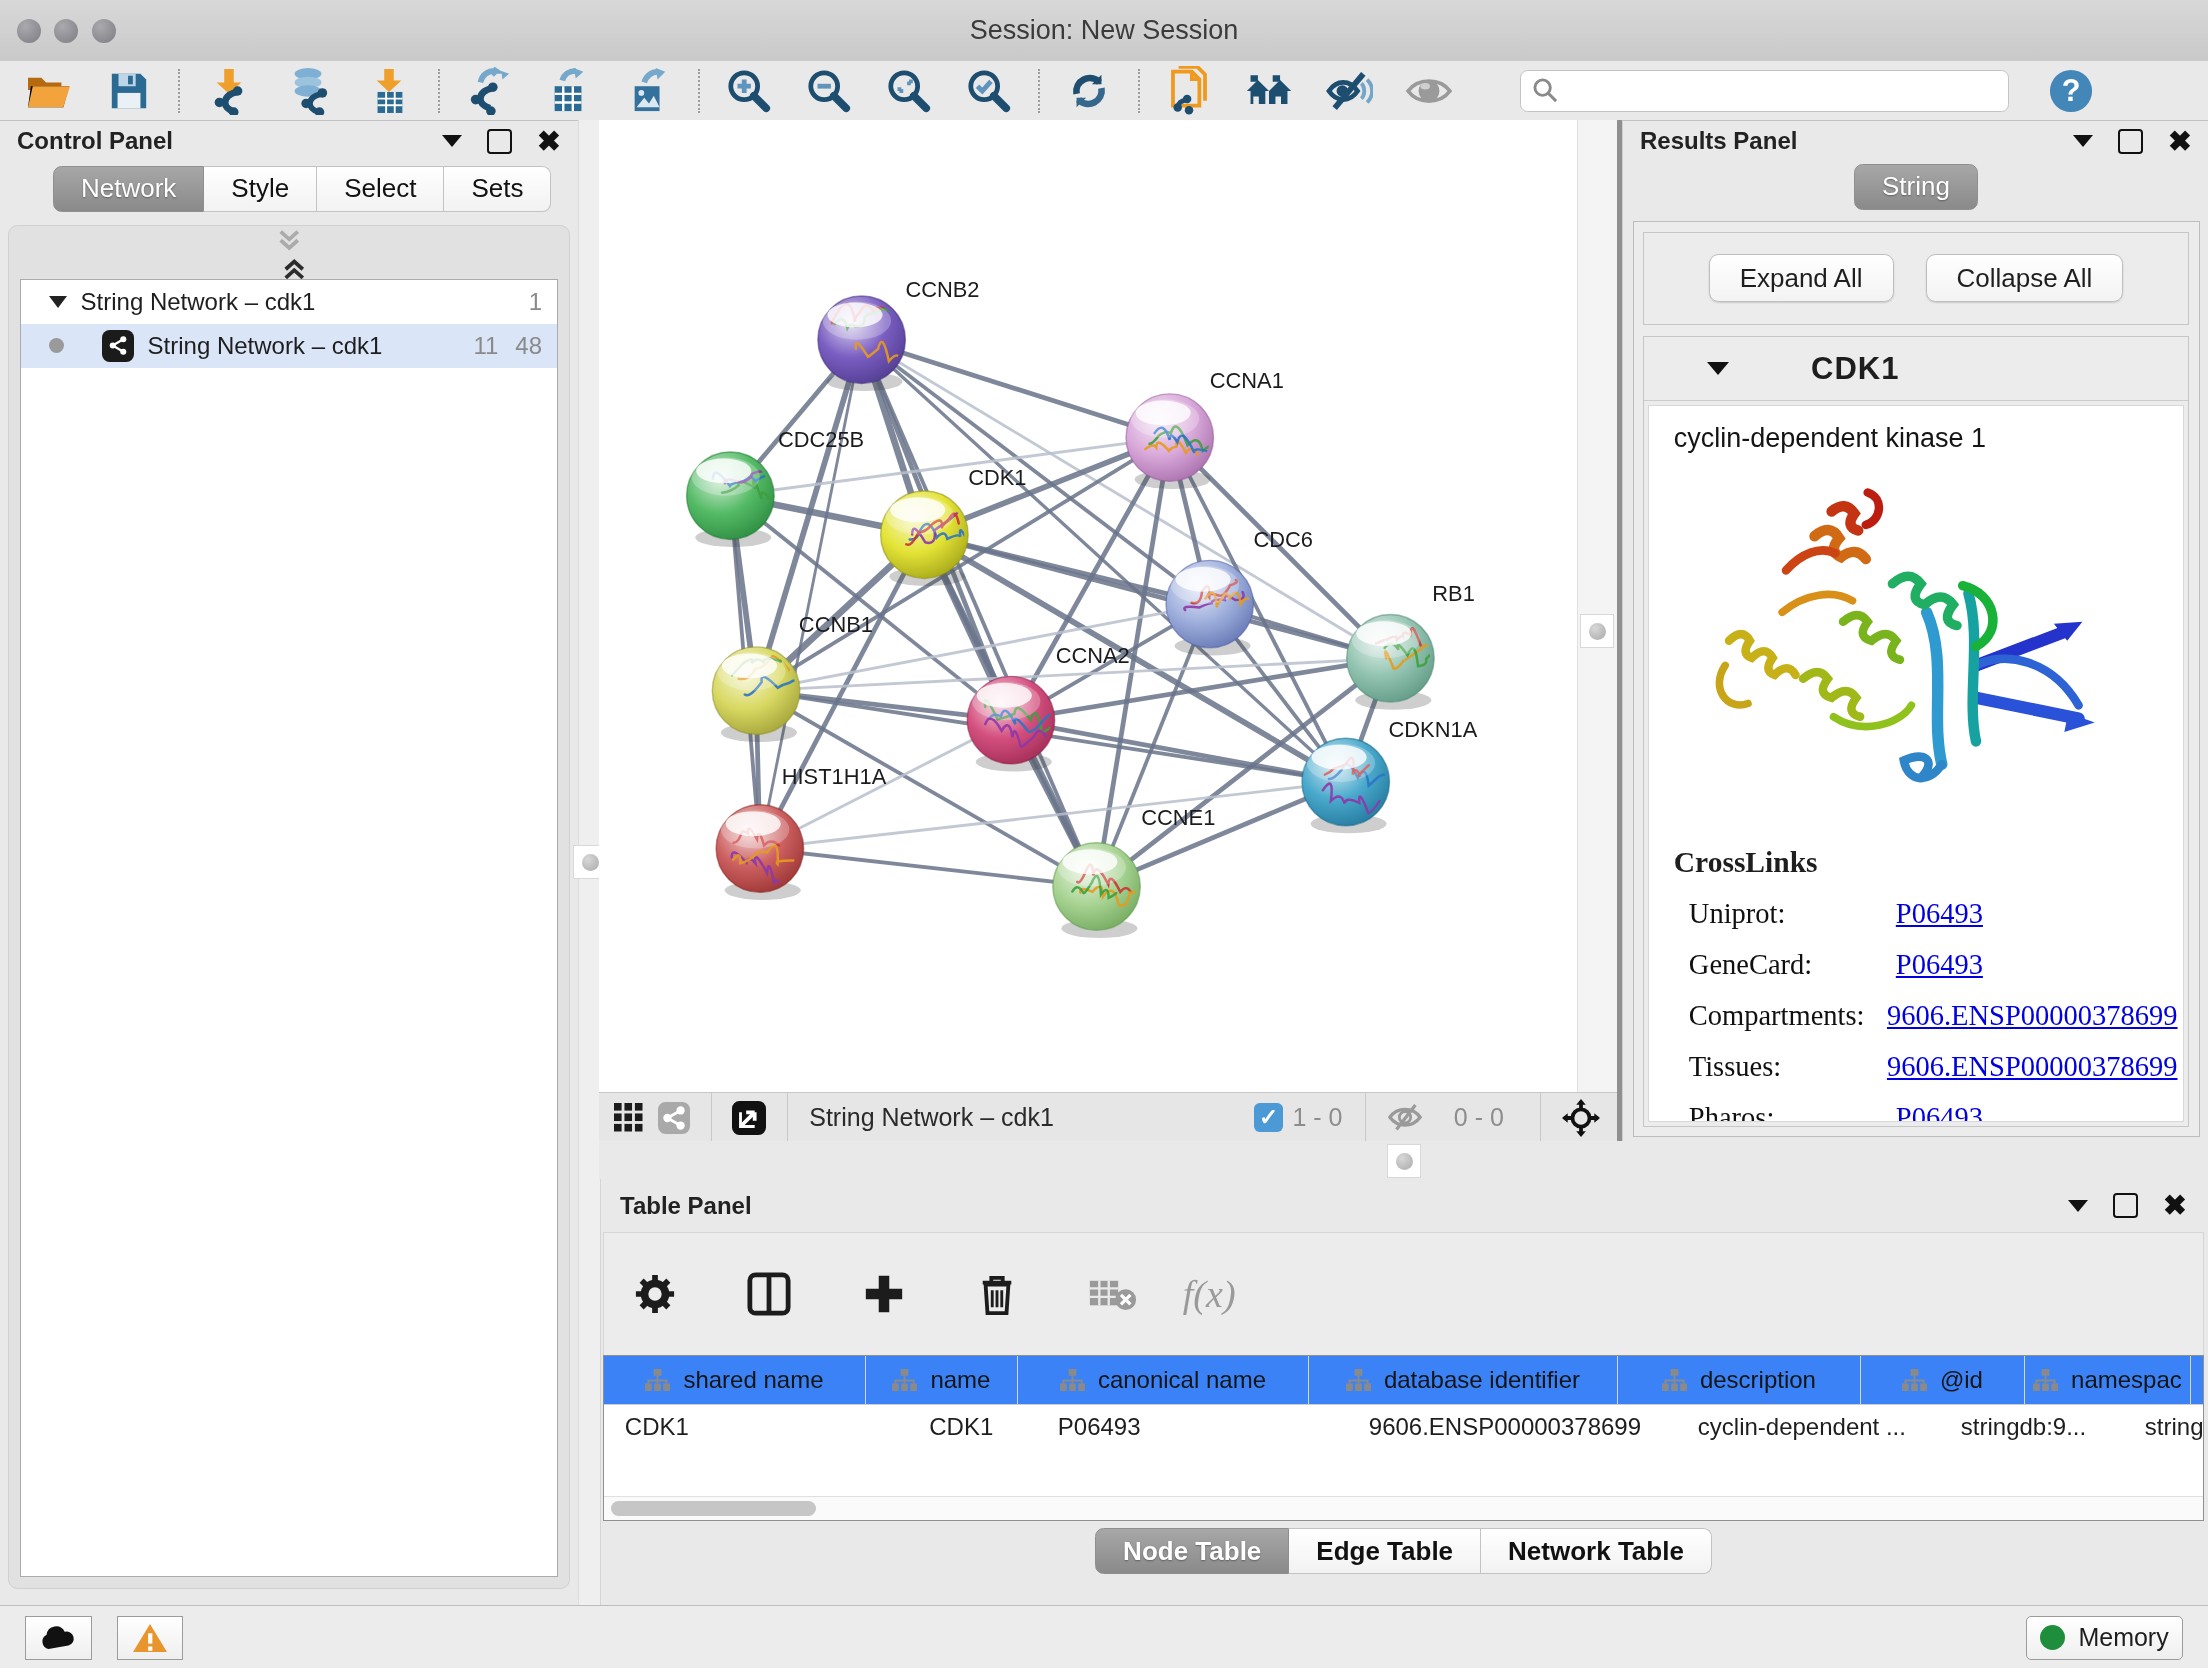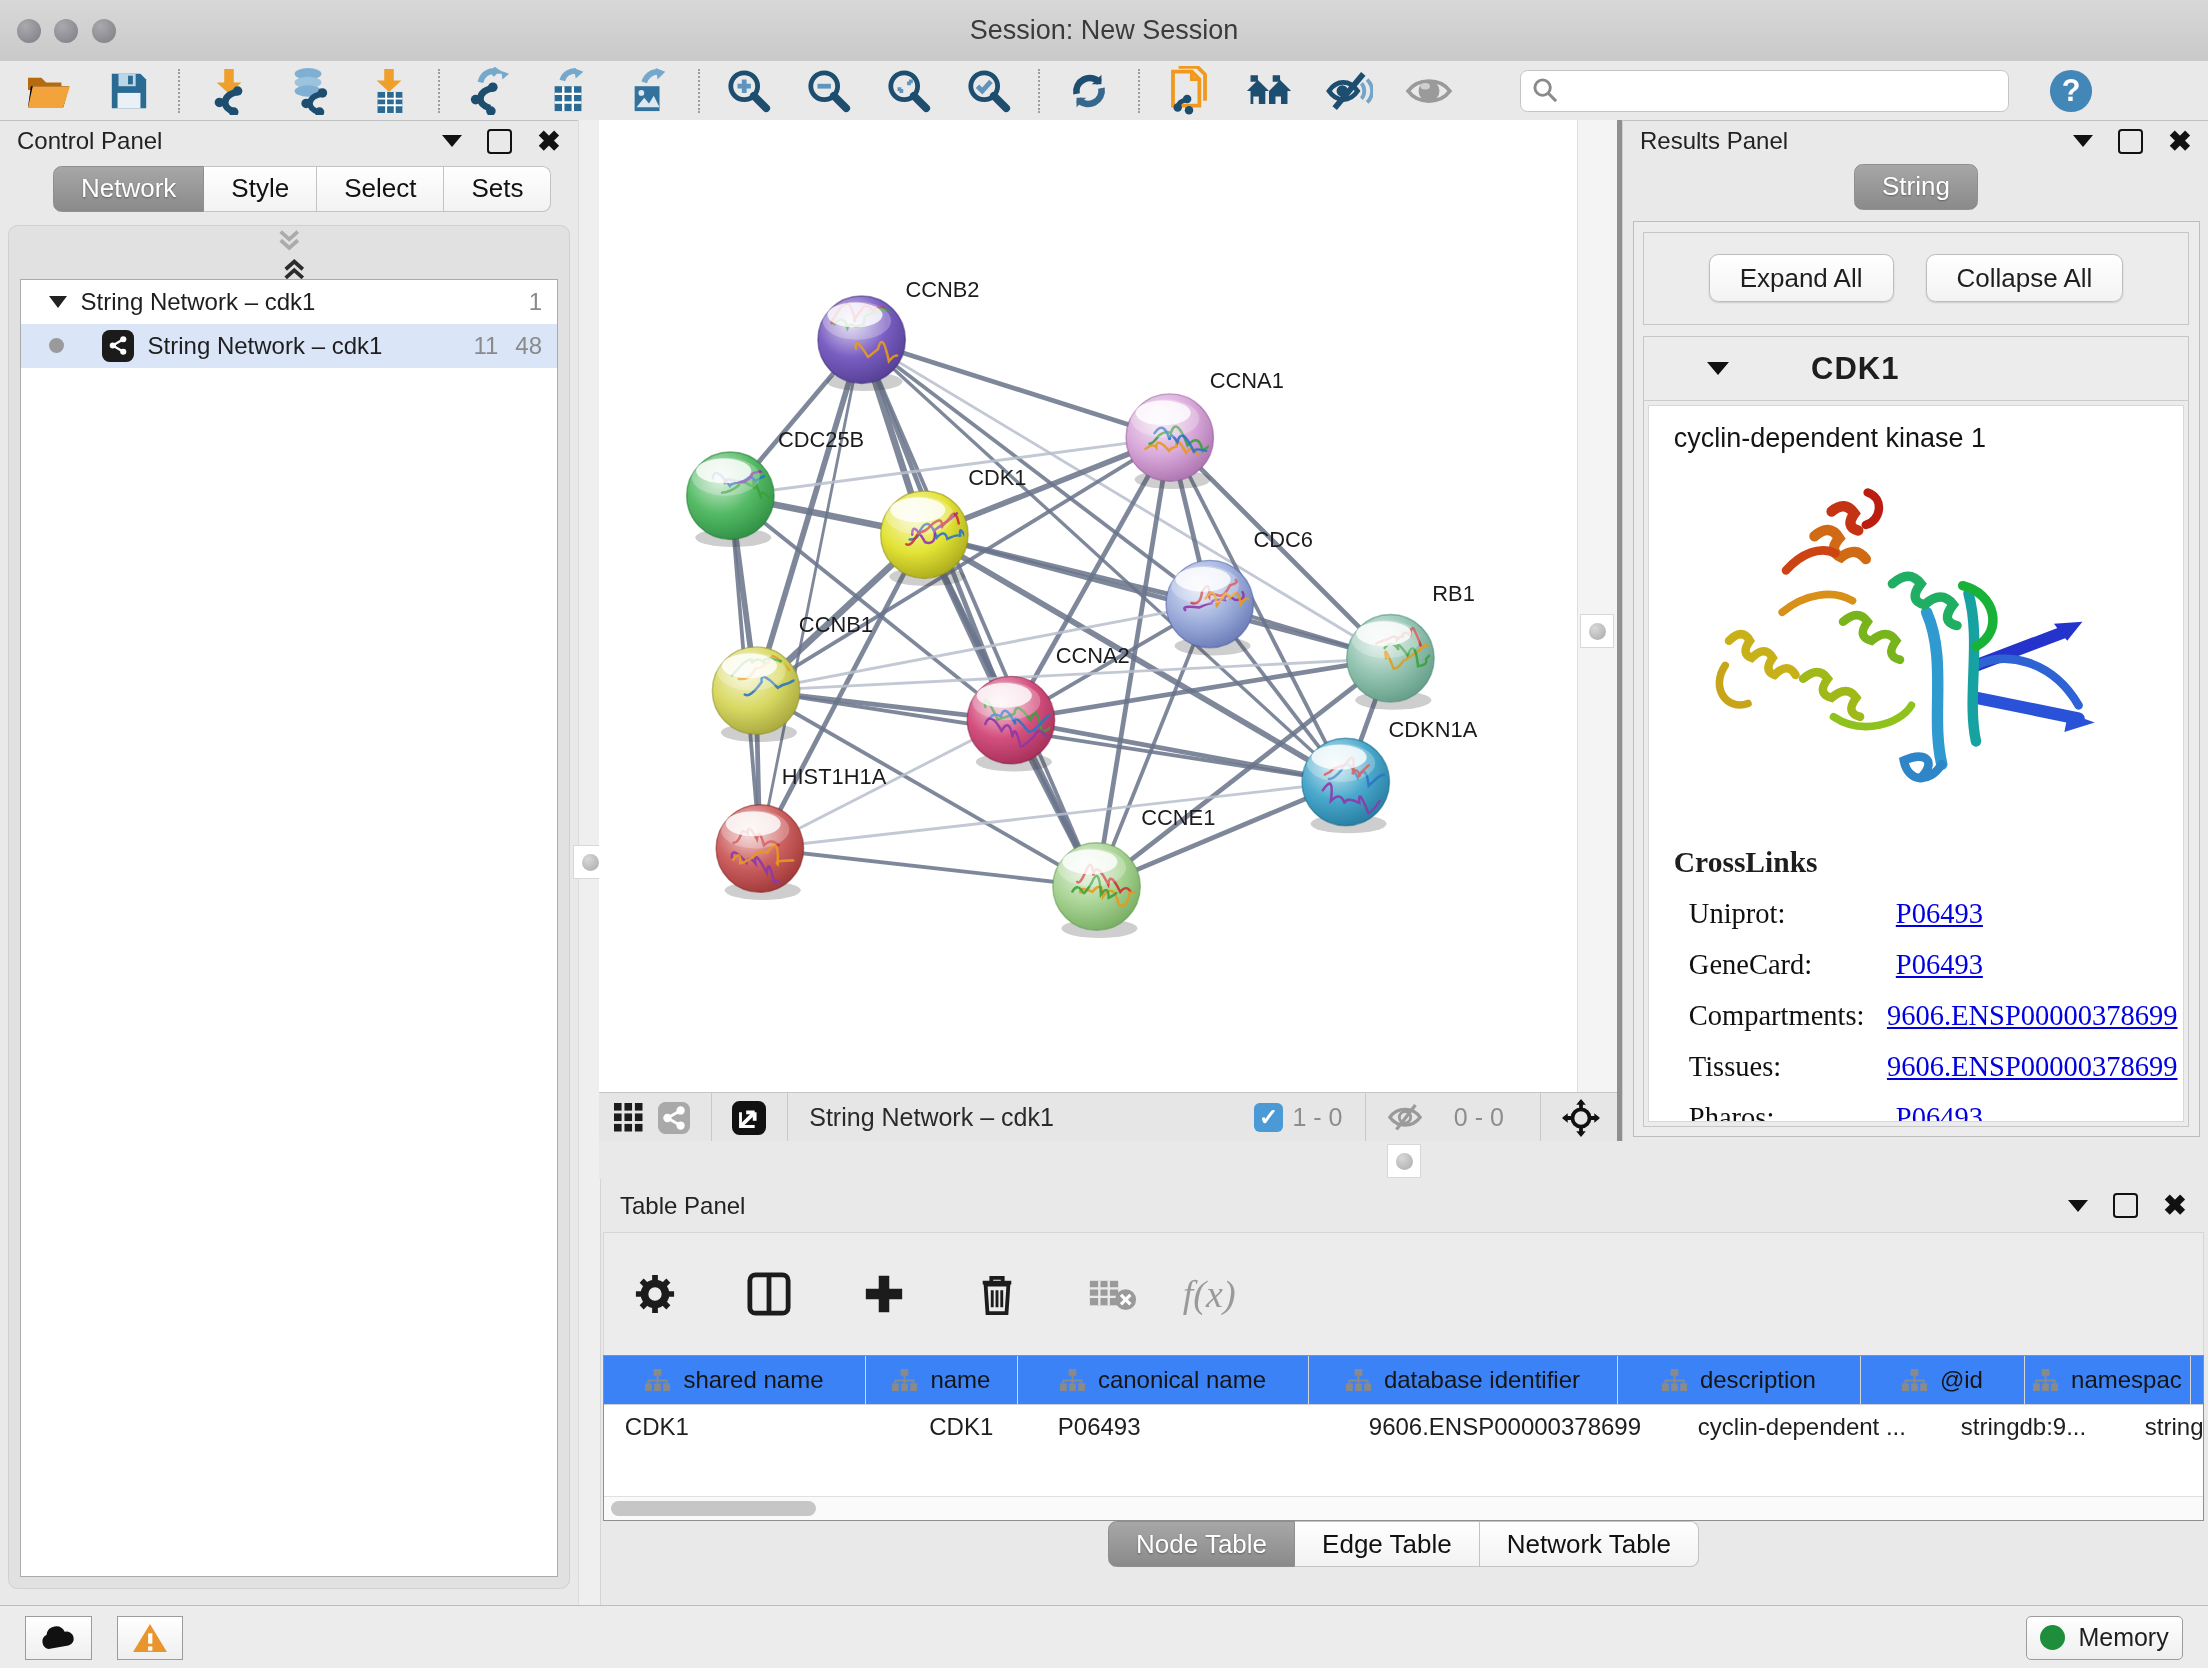--- a/index.html
+++ b/index.html
@@ -22,21 +22,21 @@
   .tb-sep{width:0;height:44px;border-left:2.9px dotted #9d9d9d;}
   .tb-ic{width:48px;height:48px;display:flex;align-items:center;justify-content:center;}
   #search-wrap{margin-left:42px;display:flex;align-items:center;}
   #search-box{width:464px;height:40px;background:#fff;border:1.9px solid #c4c4c4;border-radius:7.6px;
               display:flex;align-items:center;padding:0 11.4px;}
   #search-input{border:none;outline:none;flex:1;font-size:23px;font-family:"Liberation Sans",sans-serif;background:transparent;}
   #help-btn{margin-left:38px;}
 
   
   .panel-head{height:42px;display:flex;align-items:center;padding:0 17px;}
-  .panel-head .ttl{font-size:24px;color:#222;}
+  .panel-head .ttl{font-size:24px;color:#222;font-weight:bold;}
   .panel-head .spacer{flex:1;}
   .ph-ic{display:flex;align-items:center;justify-content:center;margin-left:25px;color:#111;}
   .tri-down{width:0;height:0;border-left:10.5px solid transparent;border-right:10.5px solid transparent;border-top:12.4px solid #111;}
   .sq-ic{width:21px;height:21px;border:2.9px solid #111;border-radius:3.8px;}
   .x-ic{font-size:28.5px;font-weight:bold;line-height:1;color:#111;}
 
   .segbar{display:flex;}
   .seg{height:44px;padding:0 27px;display:flex;align-items:center;justify-content:center;font-size:26px;
        background:linear-gradient(#ffffff,#f2f2f2);border:1px solid #c3c3c3;border-left:none;color:#111;}
   .seg:first-child{border-left:1px solid #c3c3c3;border-radius:8.6px 0 0 8.6px;}
@@ -110,21 +110,21 @@
   #tp-table{margin:0 3.8px;border:1.9px solid #8f8f8f;background:#fff;height:164px;display:flex;flex-direction:column;overflow:hidden;}
   #tp-cols{height:48px;background:#3b82f6;border-bottom:1px solid #cfcfcf;display:flex;}
   .th{display:flex;align-items:center;justify-content:center;gap:13.3px;font-size:24px;color:#151515;
       border-right:1px solid #d6d6d6;overflow:hidden;white-space:nowrap;flex:0 0 auto;}
   #tp-row{height:44px;display:flex;font-size:24px;}
   .td{display:flex;align-items:center;padding-left:21px;overflow:hidden;white-space:nowrap;flex:0 0 auto;}
   .td.center{justify-content:center;padding-left:0;}
   #tp-fill{flex:1;background:#fff;}
   #tp-hscroll{height:23px;background:#fafafa;border-top:1px solid #e0e0e0;position:relative;}
   #tp-thumb{position:absolute;left:7.6px;top:3.8px;width:205px;height:15px;border-radius:7.6px;background:#c6c6c6;}
-  #tp-tabs{height:72px;display:flex;align-items:flex-start;justify-content:center;padding-top:0;}
+  #tp-tabs{height:72px;display:flex;align-items:flex-start;justify-content:center;padding-top:7px;font-weight:bold;}
 
   
   #statusbar{left:0;top:1605px;width:2208px;height:63px;background:#ececec;border-top:1px solid #bdbdbd;
              display:flex;align-items:center;}
   .sb-btn{height:42px;border:1.9px solid #9c9c9c;background:linear-gradient(#ffffff,#efefef);display:flex;
           align-items:center;justify-content:center;margin-left:25px;padding:0 13.3px;}
   #memory-btn{margin-left:auto;margin-right:25px;border-radius:5px;font-size:25px;gap:13.3px;}
   #mem-dot{width:25px;height:25px;border-radius:50%;background:#1f8e3c;}
   #fx{font-family:"Liberation Serif",serif;font-style:italic;font-size:38px;color:#9a9a9a;}
 </style>

